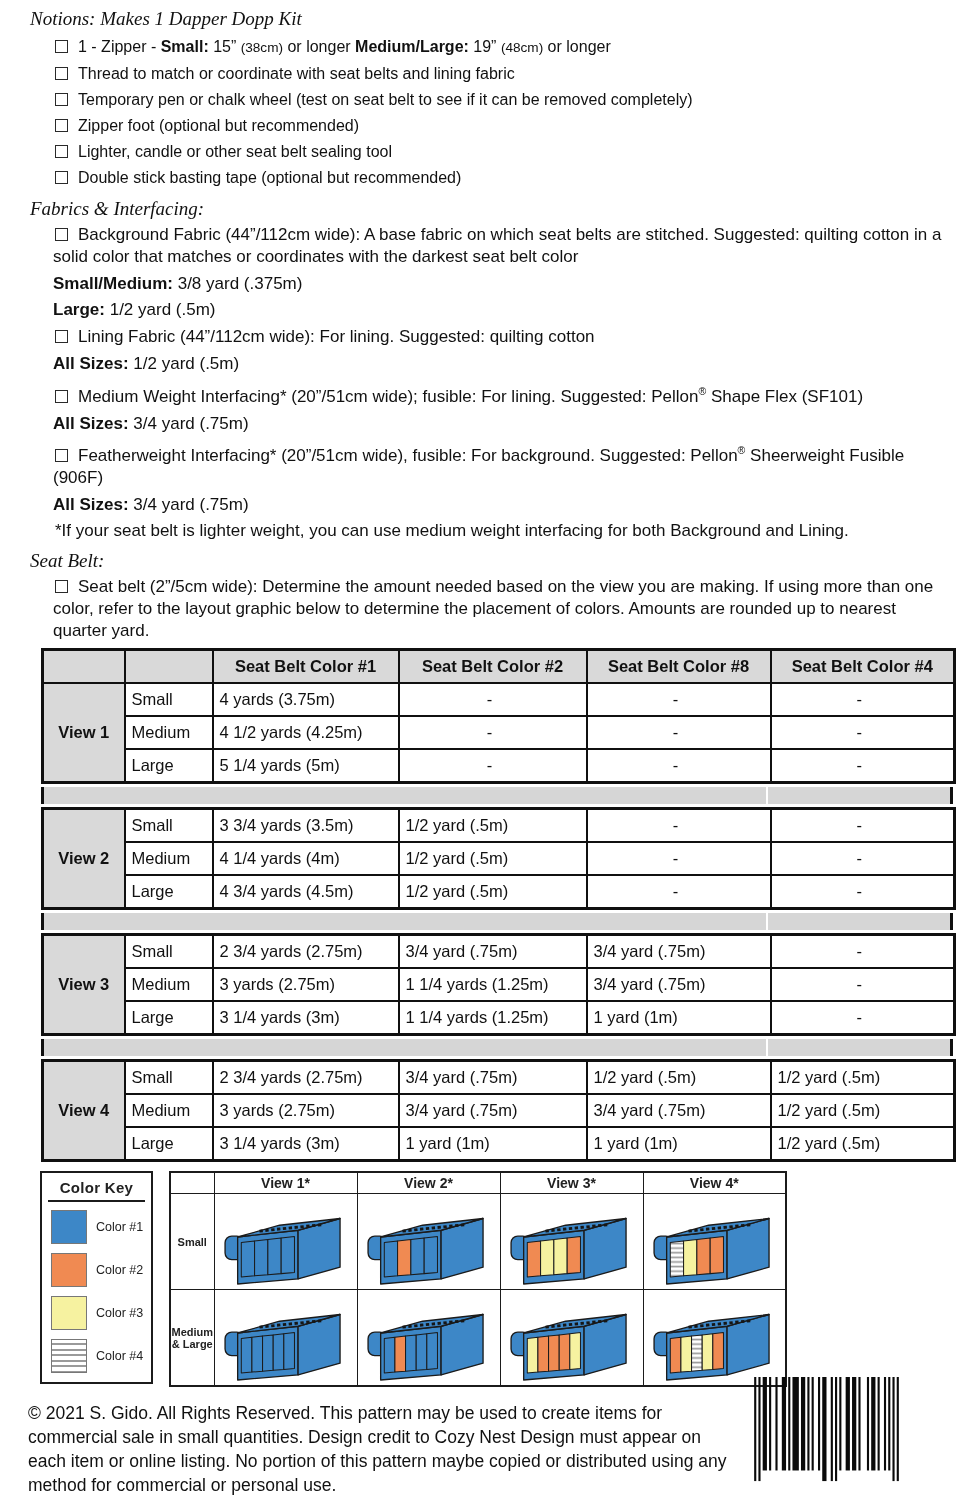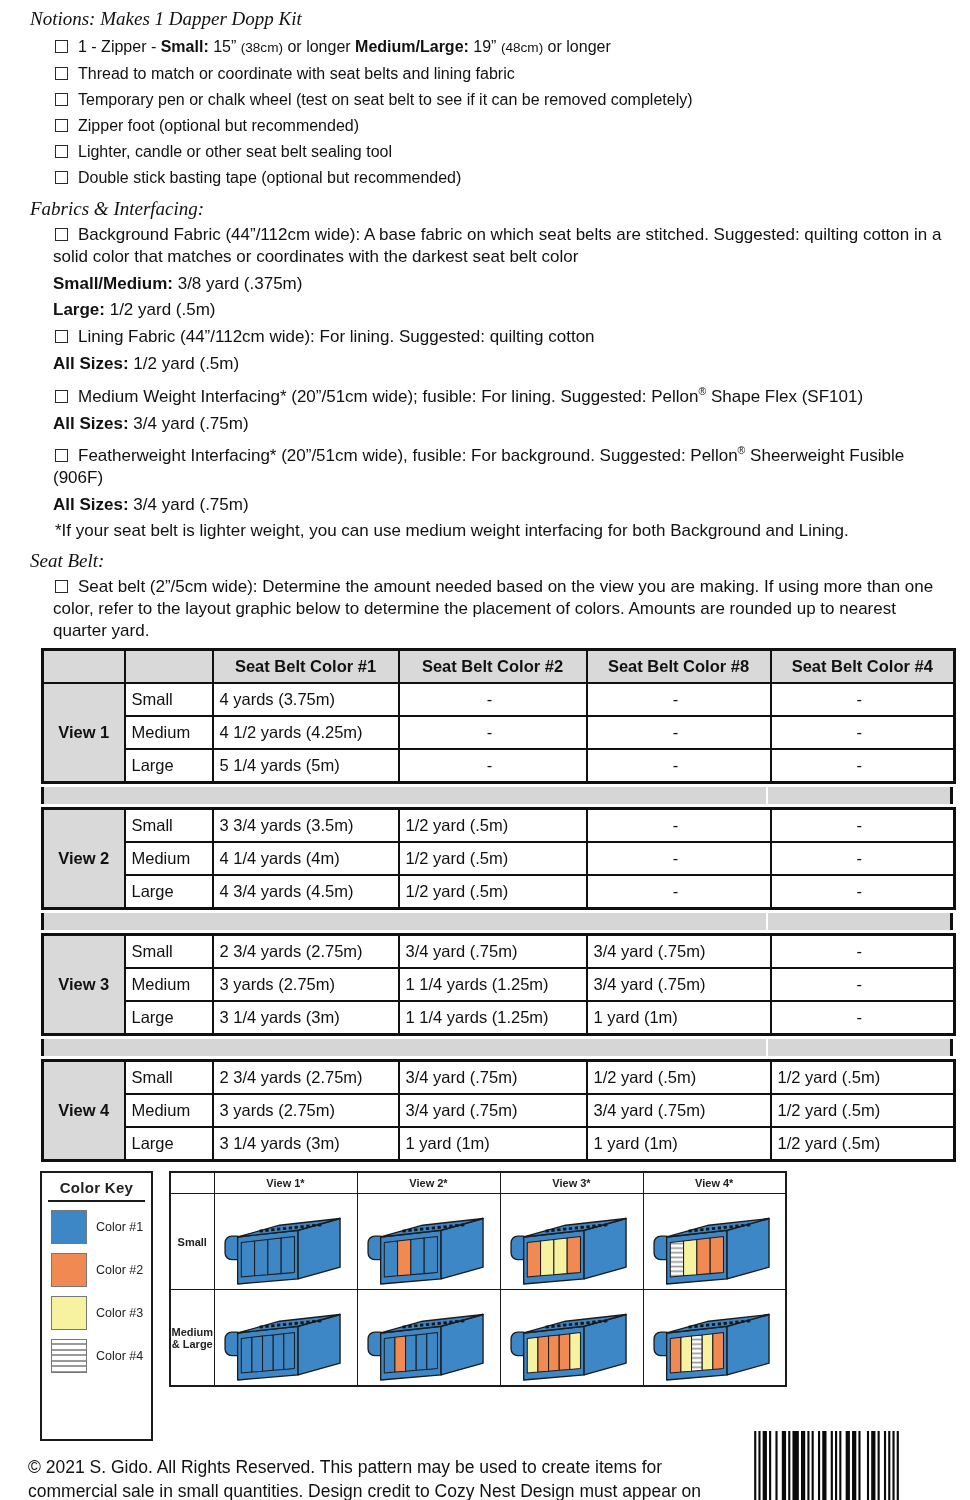--- a/index.html
+++ b/index.html
@@ -50,36 +50,36 @@
   .tbl-spacer{
     position:relative;height:17px;background:#d6d6d6;margin:3px 0;
     border-left:3px solid #101010;border-right:3px solid #101010;box-sizing:border-box;
   }
   .tbl-spacer .sep{position:absolute;top:0;bottom:0;right:182px;width:2px;background:#fff;}
 
   
   .diagram-row{display:flex;margin:9px 0 0 40px;}
   .color-key{
     width:113px;border:2px solid #1b1b1b;box-sizing:border-box;
-    padding:4px 0 6px 0;height:270px;
+    padding:4px 0 6px 0;height:213px;
   }
   .color-key .ck-title{
     font-weight:bold;font-size:15px;text-align:center;border-bottom:2px solid #1b1b1b;
     padding-bottom:4px;margin:2px 6px 6px 6px;letter-spacing:.3px;color:#222;
   }
   .ck-entry{display:flex;align-items:center;margin:5px 0 5px 9px;height:38px;}
   .ck-swatch{width:36px;height:34px;border:1.5px solid #777;box-sizing:border-box;flex:0 0 auto;}
   .ck-label{font-size:12.5px;margin-left:9px;color:#222;}
   .stripes-bg{background:repeating-linear-gradient(to bottom,#fff 0 3.5px,#9a9a9a 3.5px 5.5px);}
 
   .views-grid{margin-left:16px;}
   table.views{border-collapse:collapse;table-layout:fixed;border:2px solid #1b1b1b;}
   table.views th,table.views td{border:1.5px solid #1b1b1b;padding:0;}
   .col-vlabel{width:44px;}.col-v{width:143px;}
-  table.views th{height:20px;font-size:11px;font-weight:bold;color:#222;}
+  table.views th{height:20px;font-size:14px;font-weight:bold;color:#222;}
   td.bag-cell{height:95px;text-align:center;vertical-align:middle;background:#fff;}
   td.vlabel{font-size:11px;font-weight:bold;text-align:center;color:#222;padding:0 2px;}
   svg.bag{width:133px;height:94px;display:block;margin:1px auto 0 auto;}
 
   
   .footer{display:flex;margin:14px 0 0 28px;}
   .copyright{width:705px;font-size:17.5px;line-height:24px;}
   .barcode{position:relative;width:158px;height:122px;margin-left:18px;margin-top:-24px;}
   .barcode svg{width:158px;height:106px;display:block;}
 </style>

